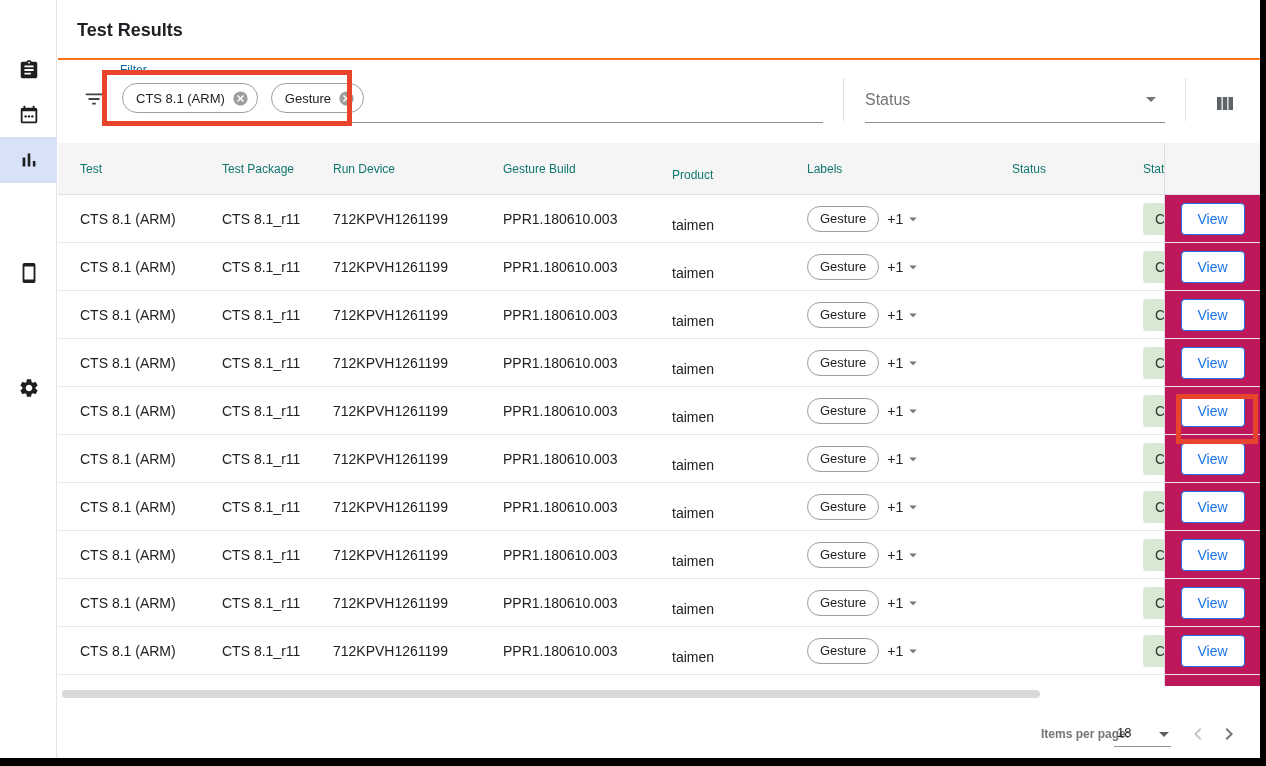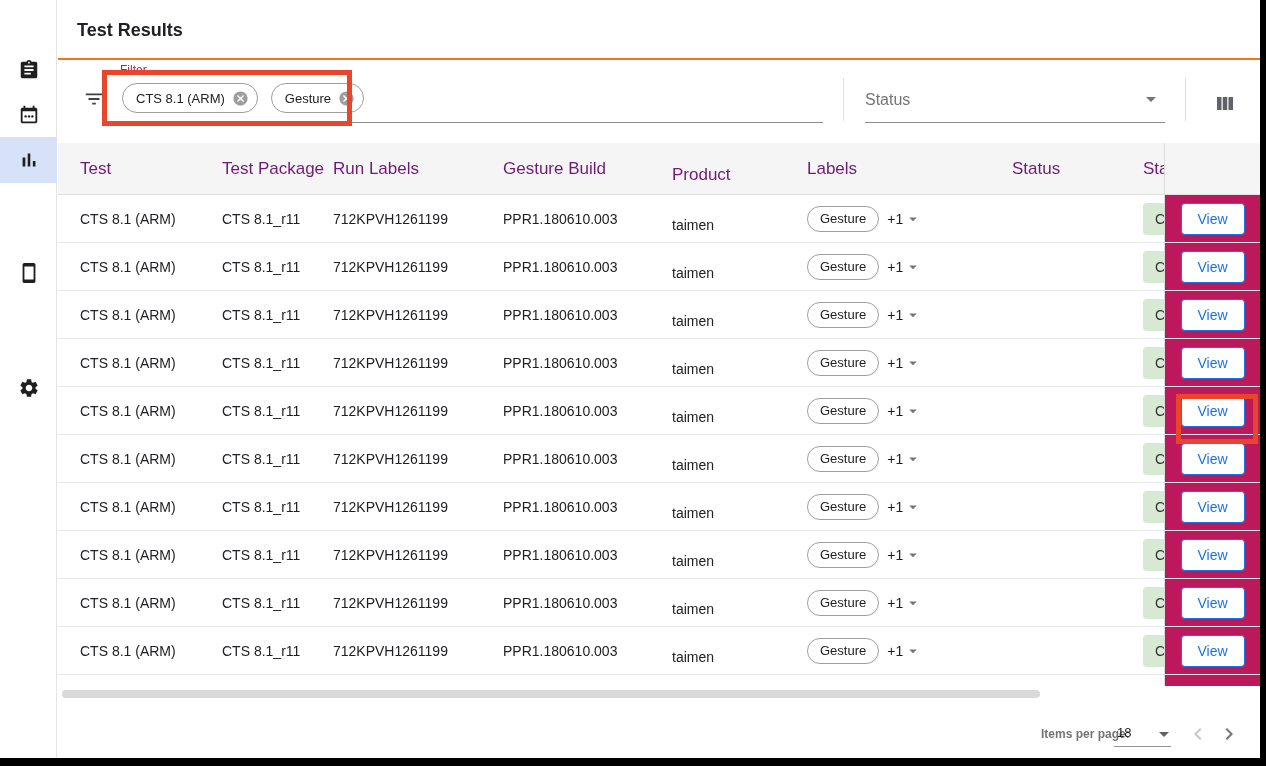--- a/index.html
+++ b/index.html
@@ -16,39 +16,39 @@
 
   
   .main { position:absolute; left:58px; top:0; width:1202px; height:758px; }
 
   .title-bar { position:absolute; left:0; top:0; width:1202px; height:60px; border-bottom:2px solid #f97316; }
   .page-title { position:absolute; left:19px; top:0; line-height:60px; font-size:18px; color:#202124; }
 
   
   .filter-bar { position:absolute; left:0; top:61px; width:1202px; height:82px; }
   .filter-icon { position:absolute; left:25px; top:27px; width:22px; height:22px; fill:#424242; }
-  .filter-label { position:absolute; left:62px; top:2px; font-size:12px; color:#be185d; }
+  .filter-label { position:absolute; left:62px; top:2px; font-size:12px; color:#0369a1; }
   .chips { position:absolute; left:64px; top:22px; display:flex; gap:13px; }
   .chip { height:30px; display:inline-flex; align-items:center; gap:7px; padding:0 8px 0 13px;
           border:1px solid #9e9e9e; border-radius:16px; font-size:13px; color:#202124; background:#fff; cursor:pointer; }
   .chip svg { width:17px; height:17px; fill:#9e9e9e; }
   .filter-underline { position:absolute; left:60px; top:61px; width:705px; height:1px; background:#8f8f8f; }
   .vdiv { position:absolute; top:17px; width:1px; height:43px; background:#e0e0e0; }
   .vdiv1 { left:785px; } .vdiv2 { left:1127px; }
   .status-select { position:absolute; left:807px; top:30px; font-size:16px; color:#757575; cursor:pointer; }
   .status-underline { position:absolute; left:807px; top:61px; width:300px; height:1px; background:#8f8f8f; }
   .status-arrow { position:absolute; left:1081px; top:26px; width:24px; height:24px; fill:#757575; }
   .columns-btn { position:absolute; left:1155px; top:31px; width:24px; height:24px; cursor:pointer; }
   .columns-btn svg { width:24px; height:24px; fill:#5f6368; }
 
   
   .table-area { position:absolute; left:0; top:143px; width:1202px; height:543px; }
   .scroll-region { position:absolute; left:0; top:0; width:1106px; height:543px; overflow:hidden; }
   .t-header { width:1205px; height:52px; background:#f5f5f5; border-bottom:1px solid #e0e0e0;
-              display:flex; align-items:center; font-size:17px; color:#701a75;justify-content:center; }
+              display:flex; align-items:center; font-size:12px; color:#0f766e;justify-content:center; }
   .t-row { width:1205px; height:48px; border-bottom:1px solid #e8e8e8; background:#fff;
            display:flex; align-items:center; font-size:14px; color:#202124; }
   .c0 { width:164px; padding-left:22px; } .c1 { width:111px; } .c2 { width:170px; }
   .c3 { width:169px; } .c4 { width:135px;margin-top:12px; } .c5 { width:205px; display:flex; align-items:center; }
   .c6 { width:131px; } .c7 { width:120px; }
   .label-chip { height:26px; display:inline-flex; align-items:center; padding:0 12px;
                 border:1px solid #9e9e9e; border-radius:14px; font-size:13px; color:#202124; background:#fff; }
   .more-wrap { display:inline-flex; align-items:center; margin-left:8px; cursor:pointer; }
   .more-labels { font-size:14px; color:#202124; }
   .more-wrap svg { width:18px; height:18px; fill:#757575; margin-left:1px; }
@@ -153,21 +153,21 @@
             <path d="M4 18h4.5V5H4v13zm5.75 0h4.5V5h-4.5v13zM15.5 5v13H20V5h-4.5z"></path>
           </svg>
       </div>
     </div>
 
     <div class="table-area">
       <div class="scroll-region">
         <div class="t-header">
           <span class="c0">Test</span>
           <span class="c1">Test Package</span>
-          <span class="c2">Run Labels</span>
+          <span class="c2">Run Device</span>
           <span class="c3">Gesture Build</span>
           <span class="c4">Product</span>
           <span class="c5">Labels</span>
           <span class="c6">Status</span>
           <span class="c7">Status</span>
         </div>
         <div>
   <div class="t-row">
     <span class="c0">CTS 8.1 (ARM)</span>
     <span class="c1">CTS 8.1_r11</span>

